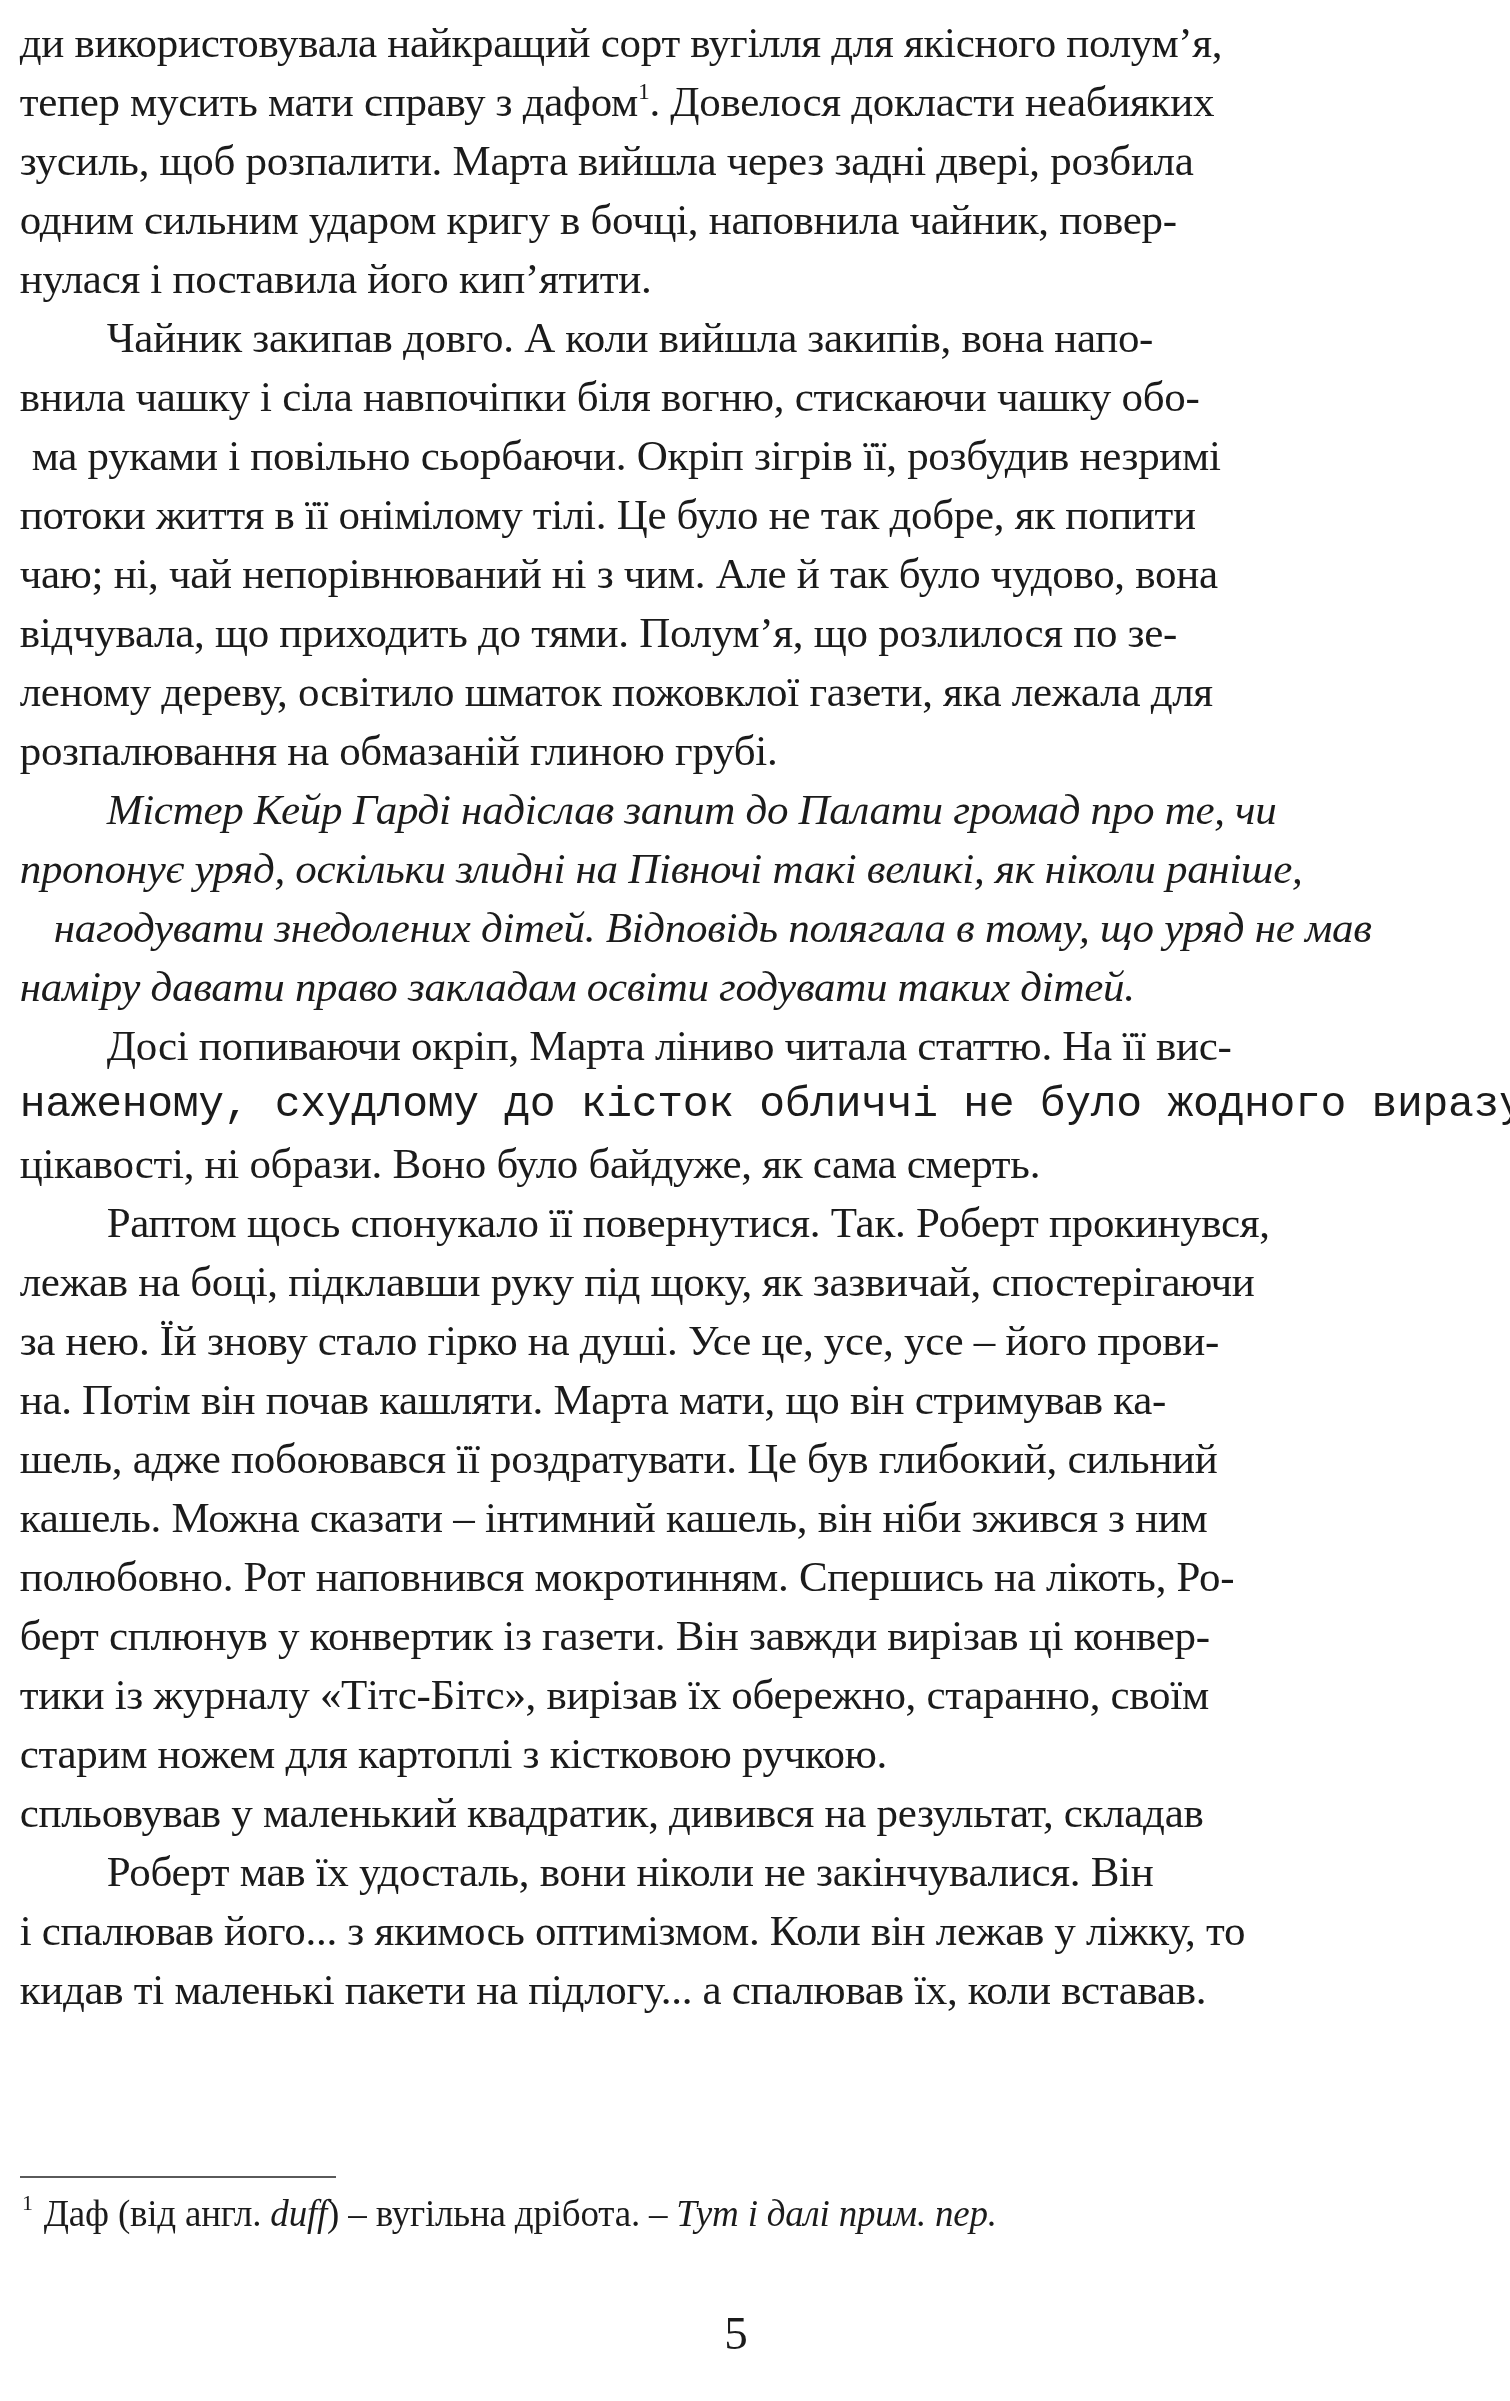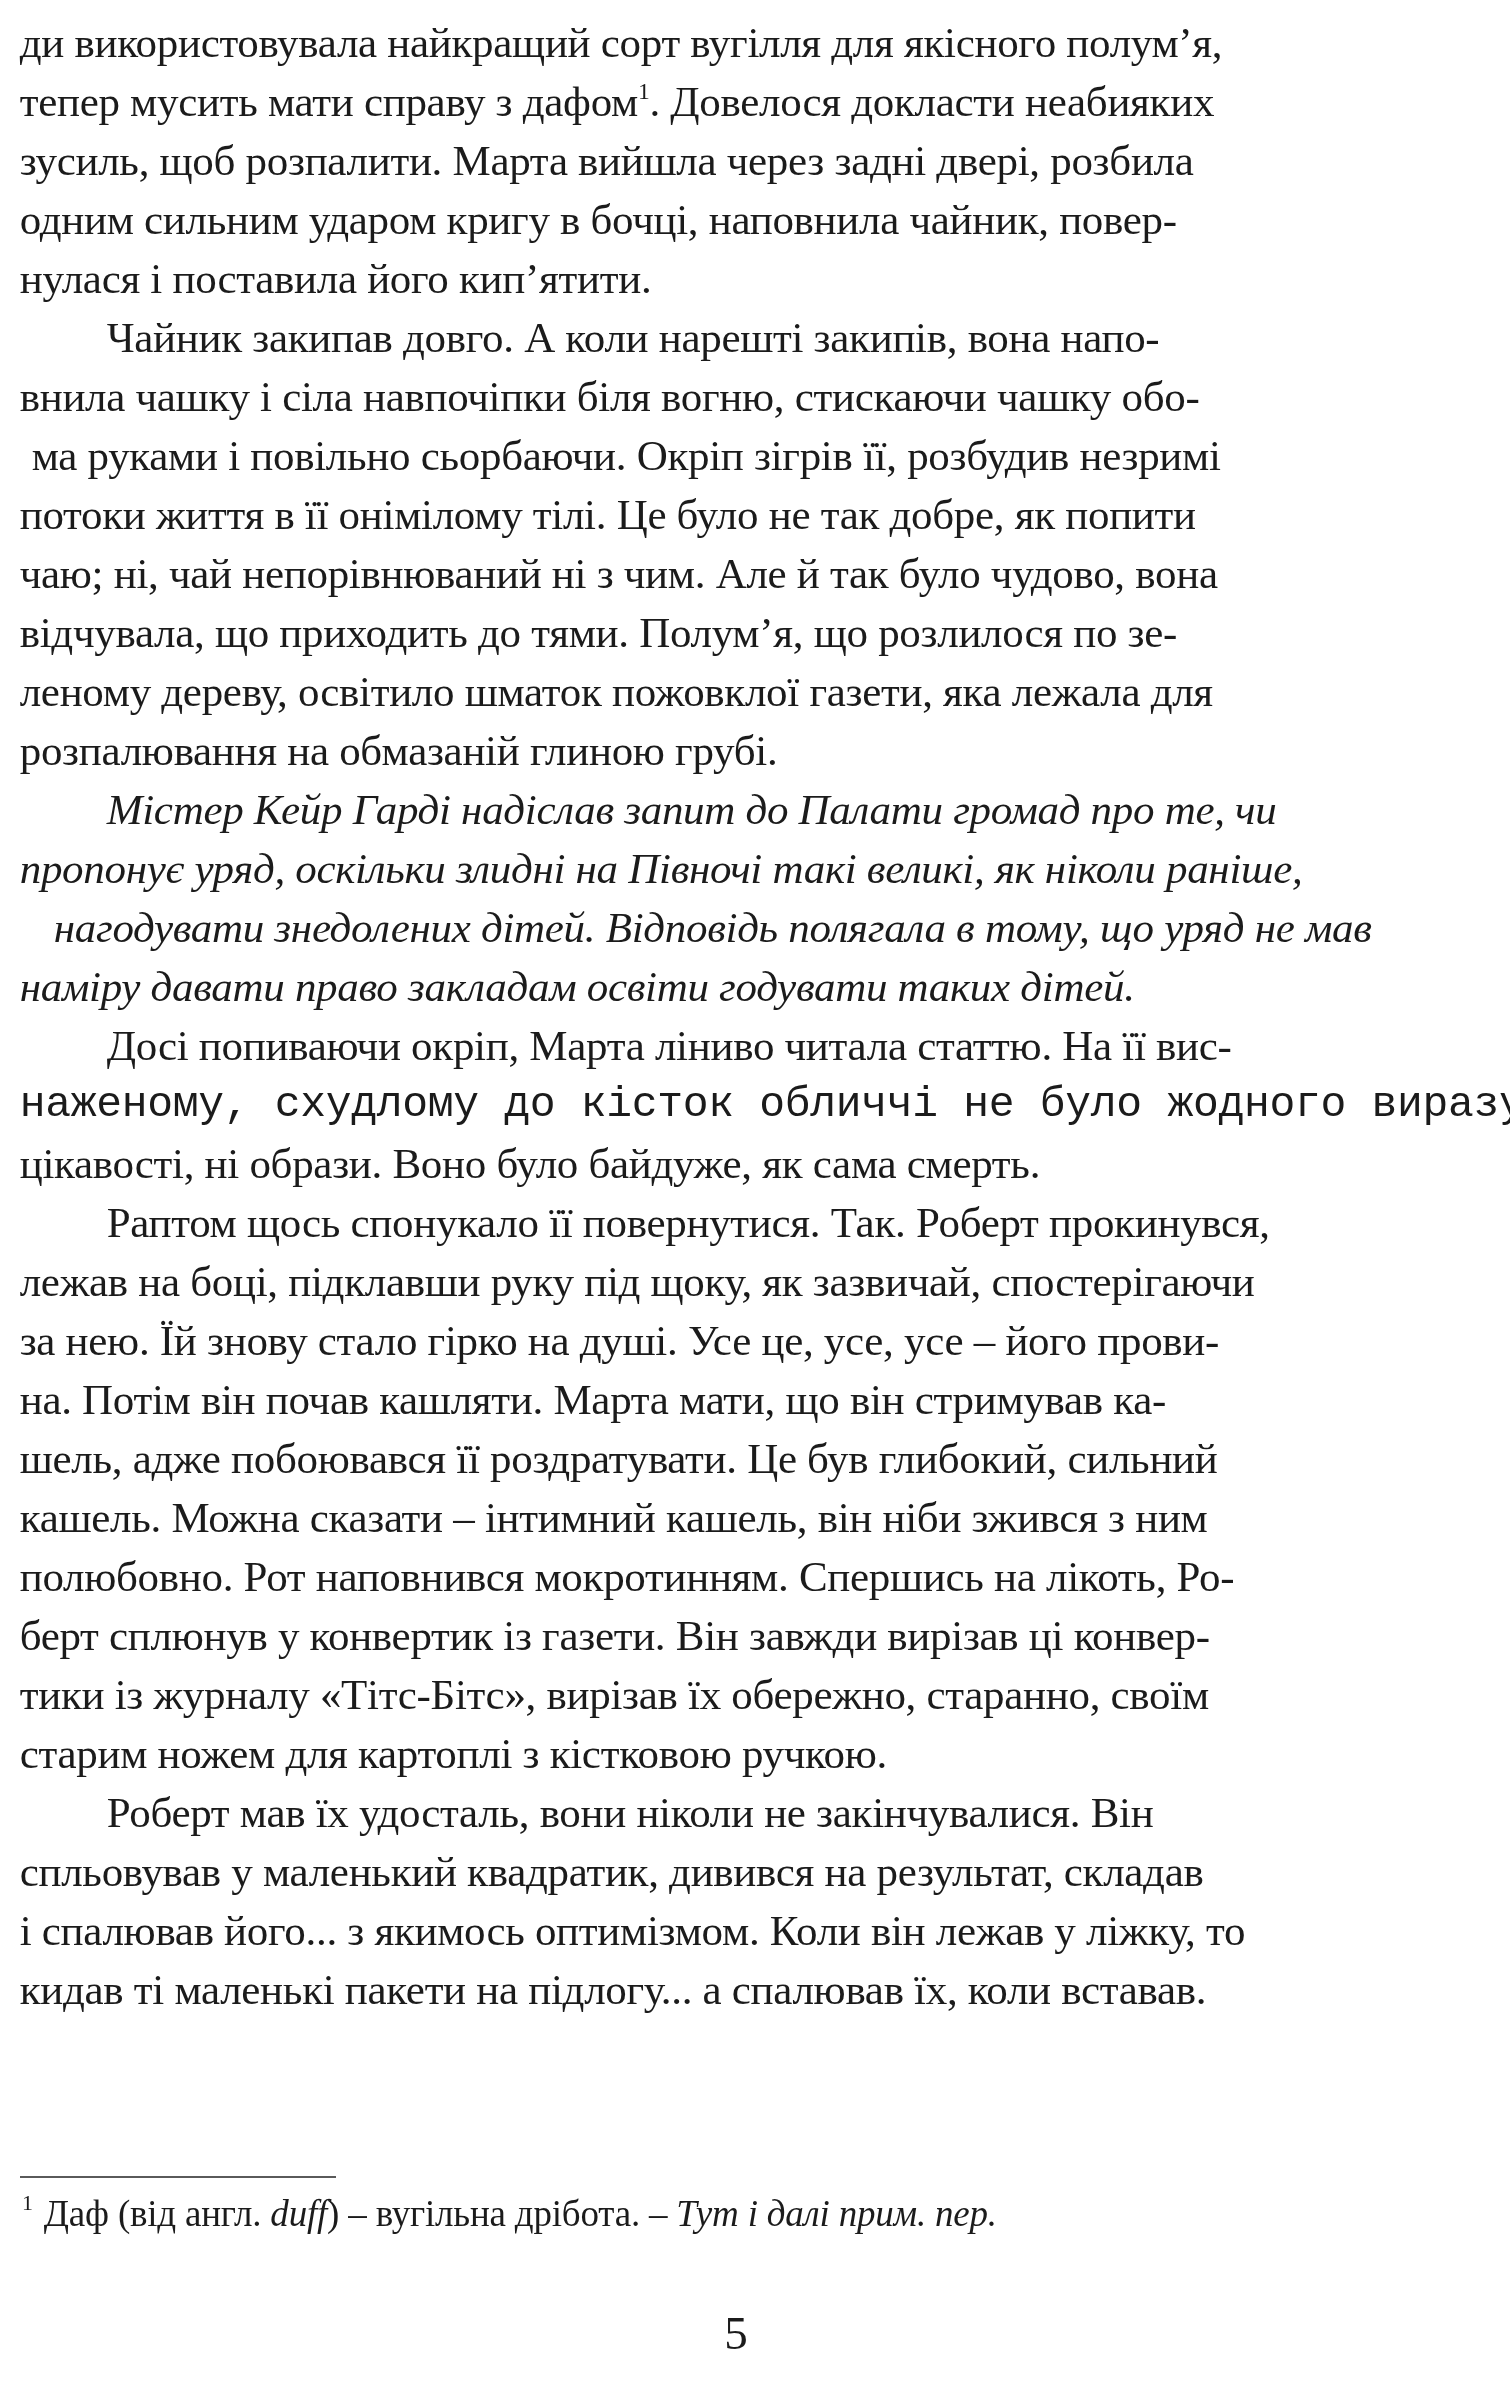--- a/index.html
+++ b/index.html
@@ -93,21 +93,21 @@
 
     <div class="para">
       <span class="line" style="word-spacing: 0px; text-align-last: left;">ди використовувала найкращий сорт вугілля для якісного полум’я,</span>
       <span class="line" style="word-spacing: 0px; text-align-last: left;"><span>тепер мусить мати справу з дафом</span><sup class="fnref">1</sup><span>. Довелося докласти неабияких</span></span>
       <span class="line" style="word-spacing: 0px; text-align-last: left;">зусиль, щоб розпалити. Марта вийшла через задні двері, розбила</span>
       <span class="line" style="word-spacing: 0px; text-align-last: left;">одним сильним ударом кригу в бочці, наповнила чайник, повер-</span>
       <span class="line last">нулася і поставила його кип’ятити.</span>
     </div>
 
     <div class="para">
-      <span class="line first" style="word-spacing: 0px; text-align-last: left;">Чайник закипав довго. А коли нарешті закипів, вона напо-</span>
+      <span class="line first" style="word-spacing: 0px; text-align-last: left;">Чайник закипав довго. А коли вийшла закипів, вона напо-</span>
       <span class="line" style="word-spacing: 0px; text-align-last: left;">внила чашку і сіла навпочіпки біля вогню, стискаючи чашку обо-</span>
       <span class="line" style="word-spacing: 0px; text-align-last: left; margin-left: 12px;">ма руками і повільно сьорбаючи. Окріп зігрів її, розбудив незримі</span>
       <span class="line" style="word-spacing: 0px; text-align-last: left;">потоки життя в її онімілому тілі. Це було не так добре, як попити</span>
       <span class="line" style="word-spacing: 0px; text-align-last: left;">чаю; ні, чай непорівнюваний ні з чим. Але й так було чудово, вона</span>
       <span class="line" style="word-spacing: 0px; text-align-last: left;">відчувала, що приходить до тями. Полум’я, що розлилося по зе-</span>
       <span class="line" style="word-spacing: 0px; text-align-last: left;">леному дереву, освітило шматок пожовклої газети, яка лежала для</span>
       <span class="line last">розпалювання на обмазаній глиною грубі.</span>
     </div>
 
     <div class="para italic">
@@ -130,22 +130,22 @@
       <span class="line" style="word-spacing: 0px; text-align-last: left;">на. Потім він почав кашляти. Марта мати, що він стримував ка-</span>
       <span class="line" style="word-spacing: 0px; text-align-last: left;">шель, адже побоювався її роздратувати. Це був глибокий, сильний</span>
       <span class="line" style="word-spacing: 0px; text-align-last: left;">кашель. Можна сказати – інтимний кашель, він ніби зжився з ним</span>
       <span class="line" style="word-spacing: 0px; text-align-last: left;">полюбовно. Рот наповнився мокротинням. Спершись на лікоть, Ро-</span>
       <span class="line" style="word-spacing: 0px; text-align-last: left;">берт сплюнув у конвертик із газети. Він завжди вирізав ці конвер-</span>
       <span class="line" style="word-spacing: 0px; text-align-last: left;">тики із журналу «Тітс-Бітс», вирізав їх обережно, старанно, своїм</span>
       <span class="line last">старим ножем для картоплі з кістковою ручкою.</span>
     </div>
 
     <div class="para">
+      <span class="line" style="word-spacing: 0px; text-align-last: left;">спльовував у маленький квадратик, дивився на результат, складав</span>
       <span class="line first" style="word-spacing: 0px; text-align-last: left;">Роберт мав їх удосталь, вони ніколи не закінчувалися. Він</span>
-      <span class="line" style="word-spacing: 0px; text-align-last: left;">спльовував у маленький квадратик, дивився на результат, складав</span>
       <span class="line" style="word-spacing: 0px; text-align-last: left;">і спалював його... з якимось оптимізмом. Коли він лежав у ліжку, то</span>
       <span class="line last">кидав ті маленькі пакети на підлогу... а спалював їх, коли вставав.</span>
     </div>
 
   </div>
 
   <div class="footnote-rule"></div>
 
   <div class="footnote">
     <span class="fn-mark">1</span><span>Даф (від англ. </span><span class="it">duff</span><span>) – вугільна дрібота. – </span><span class="it">Тут і далі прим. пер.</span>

